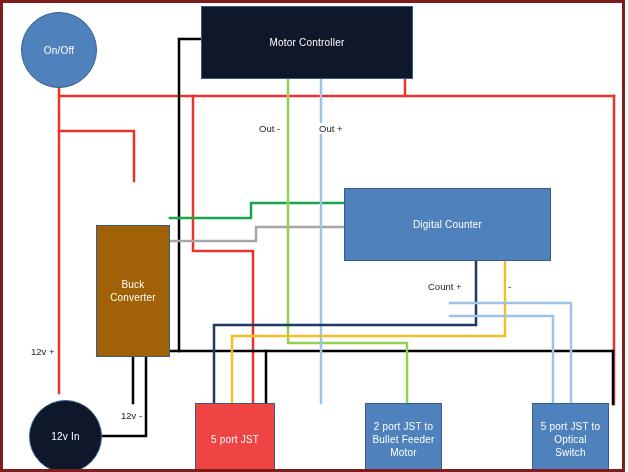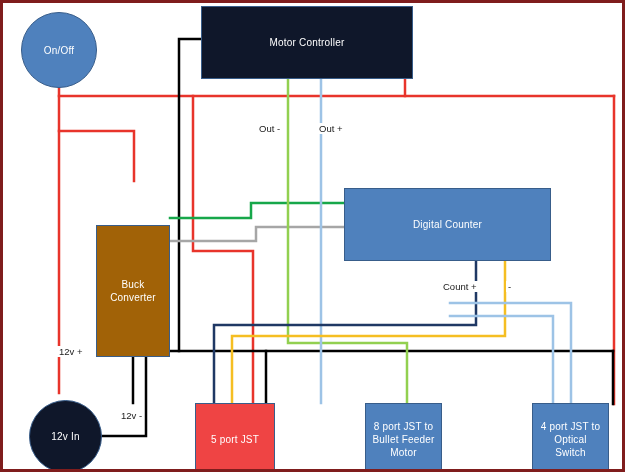--- a/index.html
+++ b/index.html
@@ -77,32 +77,32 @@
       <div class="node" style="left: 341px; top: 185px; width: 207px; height: 73px; background: rgb(79, 129, 189); border-color: rgb(56, 93, 138); color: rgb(255, 255, 255);">
         <span style="white-space: pre-line;">Digital Counter</span>
       </div>
       <div class="node circle" style="left: 26px; top: 397px; width: 73px; height: 73px; background: #0f172a; border-color: rgb(56, 93, 138); color: rgb(255, 255, 255);">
         <span style="white-space: pre-line;">12v In</span>
       </div>
       <div class="node" style="left: 192px; top: 400px; width: 80px; height: 72px; background: #ef4444; border-color: rgb(56, 93, 138); color: rgb(255, 255, 255);">
         <span style="white-space: pre-line;">5 port JST</span>
       </div>
       <div class="node" style="left: 362px; top: 400px; width: 77px; height: 72px; background: rgb(79, 129, 189); border-color: rgb(56, 93, 138); color: rgb(255, 255, 255);">
-        <span style="white-space: pre-line;">8 port JST to
+        <span style="white-space: pre-line;">2 port JST to
 Bullet Feeder
 Motor</span>
       </div>
       <div class="node" style="left: 529px; top: 400px; width: 77px; height: 72px; background: rgb(79, 129, 189); border-color: rgb(56, 93, 138); color: rgb(255, 255, 255);">
-        <span style="white-space: pre-line;">4 port JST to
+        <span style="white-space: pre-line;">5 port JST to
 Optical
 Switch</span>
       </div>
     </div>
   <div id="labels-layer">
       <div class="wlabel" style="left: 254px; top: 120px;">Out -</div>
       <div class="wlabel" style="left: 314px; top: 120px;">Out +</div>
-      <div class="wlabel" style="left: 438px; top: 278px; text-align: right;">Count +</div>
+      <div class="wlabel" style="left: 423px; top: 278px; text-align: right;">Count +</div>
       <div class="wlabel" style="left: 503px; top: 278px;">-</div>
-      <div class="wlabel" style="left: 54px; top: 343px;">12v +</div>
+      <div class="wlabel" style="left: 26px; top: 343px;">12v +</div>
       <div class="wlabel" style="left: 116px; top: 407px;">12v -</div>
     </div>
 
 </div>
 
 </body></html>

